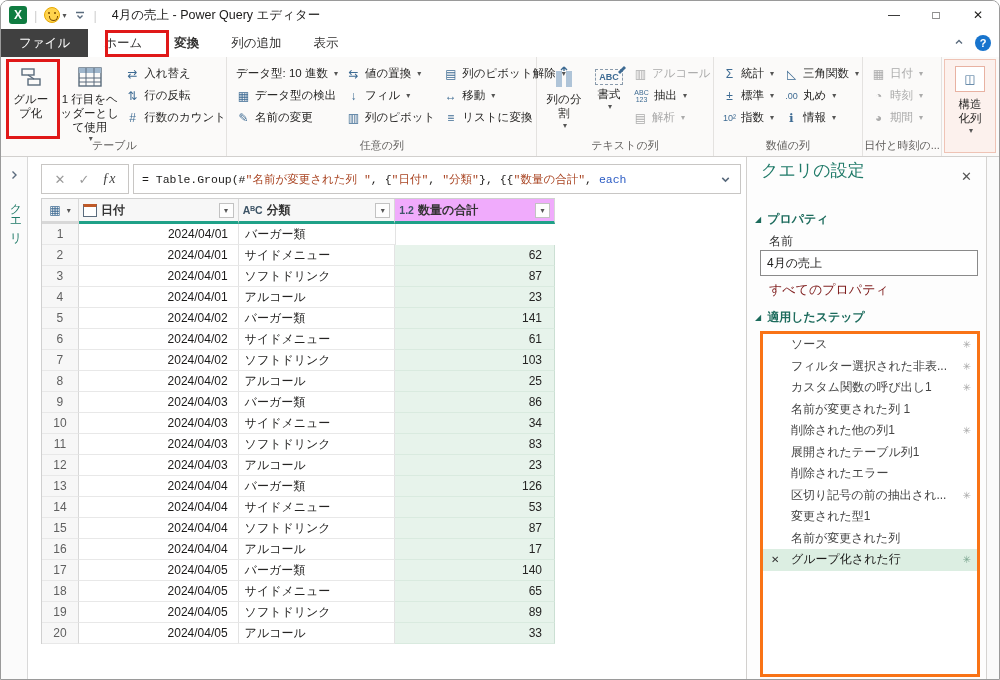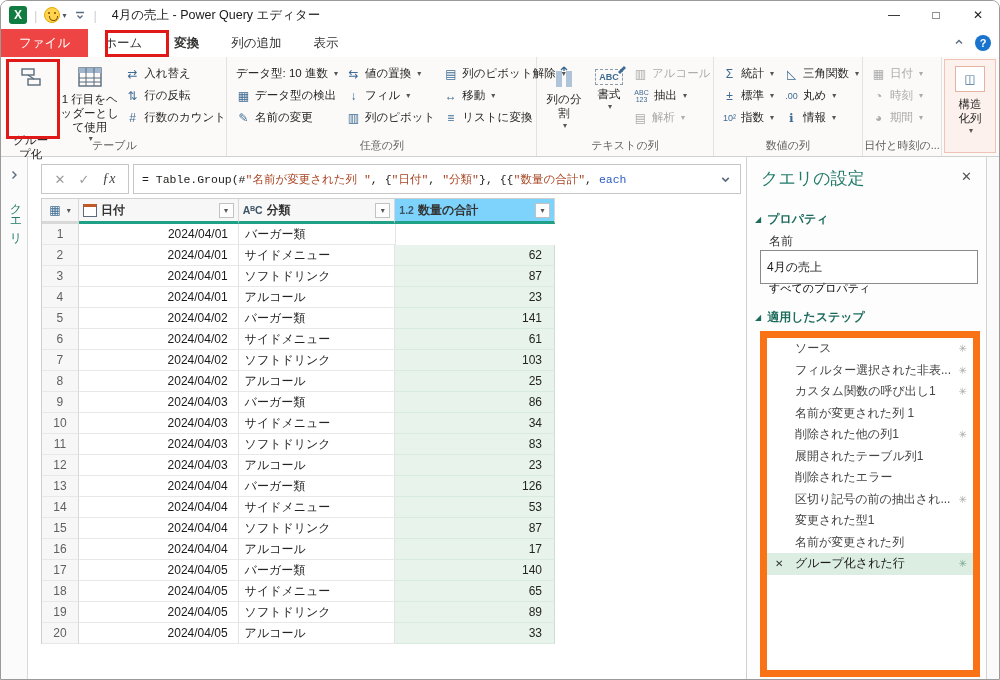--- a/index.html
+++ b/index.html
@@ -17,21 +17,21 @@
   .smiley:before { content:""; position:absolute; left:3px; top:4px; width:2px; height:2px; background:#7a4b00; border-radius:50%; box-shadow:6px 0 0 #7a4b00; }
   .smiley:after { content:""; position:absolute; left:4px; top:8px; width:7px; height:4px; border:1px solid #7a4b00; border-top:none; border-radius:0 0 7px 7px; }
   .mini-caret { font-size:8px; color:#555; margin-left:2px; }
   .qat-arrow { margin-left:8px; display:inline-flex; }
   #window-title { margin-left:8px; font-size:12.5px; color:#1b1a19; }
   #win-controls { position:absolute; right:0; top:0; height:28px; display:flex; }
   .win-btn { width:42px; height:28px; display:flex; align-items:center; justify-content:center; font-size:12px; color:#1b1a19; }
   
   #tabbar { position:absolute; left:0; top:28px; width:100%; height:28px; background:#fff; display:flex; align-items:stretch; }
   .tab { padding:0 16px; display:flex; align-items:center; font-size:12.5px; color:#323130; }
-  #tab-file { background:#ef4444; color:#fff; padding:13px 18px; }
+  #tab-file { background:#404040; color:#fff; padding:13px 18px; }
   #tab-transform { font-weight:bold; }
   #tabbar-right { position:absolute; right:8px; top:28px; height:28px; display:flex; align-items:center; gap:10px; }
   .help-circle { width:16px; height:16px; border-radius:50%; background:#1874CD; color:#fff; font-size:11px; font-weight:bold; display:flex; align-items:center; justify-content:center; }
   
   #ribbon { position:absolute; left:0; top:56px; width:100%; height:100px; background:#FBFAF9; border-bottom:1px solid #D2D0CE; }
   .rgroup { position:absolute; top:0; height:99px; border-right:1px solid #E4E2E0; }
   .rlabel { position:absolute; bottom:3px; left:0; width:100%; text-align:center; font-size:11px; color:#605E5C; white-space:nowrap; }
   .rbody { position:absolute; top:2px; left:0; right:0; display:flex; }
   .bigbtn { display:flex; flex-direction:column; align-items:center; padding-top:5px; font-size:11.5px; line-height:1.2; text-align:center; }
   .bigicon { width:26px; height:26px; display:flex; align-items:center; justify-content:center; margin-bottom:3px; }
@@ -55,43 +55,43 @@
   .fx-glyph { font-family:"Liberation Serif","DejaVu Serif",serif; font-style:italic; font-size:14px; color:#444; }
   #formula-input { flex:1; border:1px solid #C8C6C4; background:#fff; display:flex; align-items:center; padding:0 8px; overflow:hidden; position:relative; }
   #formula-text { font-family:"Liberation Mono","DejaVu Sans Mono",monospace; font-size:11.5px; white-space:pre; }
   .seg-code { color:#1b1a19; } .seg-str { color:#A94422; } .seg-kw { color:#2B5BC4; }
   #formula-expand { position:absolute; right:8px; top:8px; }
   
   #grid { position:absolute; left:40px; top:197px; width:514px; border-left:1px solid #D0D0D0; border-top:1px solid #D0D0D0; background:#fff; }
   #grid-header { display:flex; height:25px; }
   .hcell { background:#F7F7F7; border-right:1px solid #D8D8D8; border-bottom:3px solid #1FA188; display:flex; align-items:center; padding:0 4px; gap:4px; font-weight:bold; font-size:12px; color:#333; }
   .hcell.corner { width:37px; border-bottom:3px solid #D8D8D8; justify-content:center; font-weight:normal; }
-  .hcell.c-date { width:160px; } .hcell.c-cat { width:157px; } .hcell.c-qty { width:160px; background:#7dd3fc; }
+  .hcell.c-date { width:160px; } .hcell.c-cat { width:157px; } .hcell.c-qty { width:160px; background:#f0abfc; }
   .htype { color:#3D5466; font-weight:bold; font-size:10.5px; flex:none; }
   .hlabel { flex:1; overflow:hidden; white-space:nowrap; }
   .filter-btn { width:15px; height:15px; border:1px solid #C2C2C2; background:#FDFDFD; color:#555; font-size:8px; display:flex; align-items:center; justify-content:center; flex:none; }
   .cal-icon { width:14px; height:13px; border:1px solid #5A6B7D; border-top:3px solid #C05A28; flex:none; background:#fff; }
   .grid-row { display:flex; height:21px; }
   .cell { border-right:1px solid #E3E3E3; border-bottom:1px solid #E8E8E8; display:flex; align-items:center; font-size:12px; }
   .cell.rownum { width:37px; background:#F7F7F7; color:#5F5F5F; justify-content:center; border-right:1px solid #D8D8D8; }
   .cell.date { width:160px; justify-content:flex-end; padding-right:10px; color:#1b1a19; }
   .cell.cat { width:157px; padding-left:6px; }
   .cell.qty { width:160px; justify-content:flex-end; padding-right:12px; background:#E7F3EB; border-right:1px solid #CBDFD3; border-bottom:1px solid #D9EADF; }
   
   #settings { position:absolute; left:745px; top:156px; width:240px; height:524px; background:#FDFDFD; border-left:1px solid #D2D0CE; }
-  #settings-title { position:absolute; left:14px; top:10px; font-size:17px; color:#1F7A68; }
+  #settings-title { position:absolute; left:14px; top:2px; font-size:17px; color:#1F7A68; }
   #settings-close { position:absolute; right:14px; top:12px; color:#555; font-size:13px; }
   .sec-header { position:absolute; left:8px; display:flex; align-items:center; gap:6px; font-size:12px; font-weight:bold; color:#1C6B5C; }
   .tri { font-size:8px; color:#1C6B5C; }
   #props-header { top:54px; }
   #name-label { position:absolute; left:22px; top:76px; font-size:12px; color:#333; }
-  #name-input { position:absolute; left:13px; top:93px; width:218px; height:34px; border:1px solid #8A8A8A; font-size:12px; padding:0 6px; font-family:inherit; color:#1b1a19; background:#fff; }
-  #all-props-link { position:absolute; left:22px; top:124px; font-size:11px; color:#000000; }
+  #name-input { position:absolute; left:13px; top:93px; width:218px; height:26px; border:1px solid #8A8A8A; font-size:12px; padding:0 6px; font-family:inherit; color:#1b1a19; background:#fff; }
+  #all-props-link { position:absolute; left:22px; top:124px; font-size:13px; color:#7f1d1d; }
   #steps-header { top:152px; }
-  #steps-list { position:absolute; left:13px; top:174px; width:220px; height:346px; border:7px solid #f97316; background:#fff; overflow:hidden; }
+  #steps-list { position:absolute; left:13px; top:174px; width:220px; height:346px; border:3px solid #f97316; background:#fff; overflow:hidden; }
   .step { height:21.5px; display:flex; align-items:center; padding:0 6px 0 28px; position:relative; color:#444; font-size:12px; white-space:nowrap; }
   .step .step-label { flex:1; overflow:hidden; text-overflow:ellipsis; }
   .step .gear { color:#AAA; font-size:10px; margin-left:4px; }
   .step.selected { background:#DCEEE2; color:#1b1a19; }
   .step .del { position:absolute; left:8px; color:#333; font-size:10px; }
   .step.selected .gear { color:#7FA893; }
   
   #edge-strip { position:absolute; left:985px; top:156px; width:15px; height:524px; background:#FAFAFA; border-left:1px solid #D5D3D1; }
   
   .annotation { position:absolute; border:3px solid #E01818; pointer-events:none; z-index:50; }
@@ -141,21 +141,21 @@
   <div class="rgroup" style="left:2px;width:224px;">
     <div class="rbody" style="gap:2px;padding-left:4px;">
       <div class="bigbtn" style="width:54px;">
         <span class="bigicon">
           <svg width="24" height="24" viewBox="0 0 24 24" class="lineicon">
               <rect x="3" y="4" width="12" height="6"></rect>
               <rect x="9" y="14" width="12" height="6"></rect>
               <path d="M9 10 L15 14"></path>
             </svg>
         </span>
-        <span style="width:44px;margin-top:41px;">グループ化</span>
+        <span style="width:44px;">グループ化</span>
       </div>
       <div class="bigbtn" style="width:76px;">
         <span class="bigicon">
           <svg width="26" height="24" viewBox="0 0 26 24">
               <rect x="2" y="3" width="22" height="18" fill="none" stroke="#5A6B7D" stroke-width="1.4"></rect>
               <rect x="2" y="3" width="22" height="5" fill="#9FB6CC"></rect>
               <path d="M2 13 H24 M2 17 H24 M9 3 V21 M17 3 V21" stroke="#5A6B7D" stroke-width="1" fill="none"></path>
             </svg>
         </span>
         <span>1 行目をヘッダーとして使用</span>

